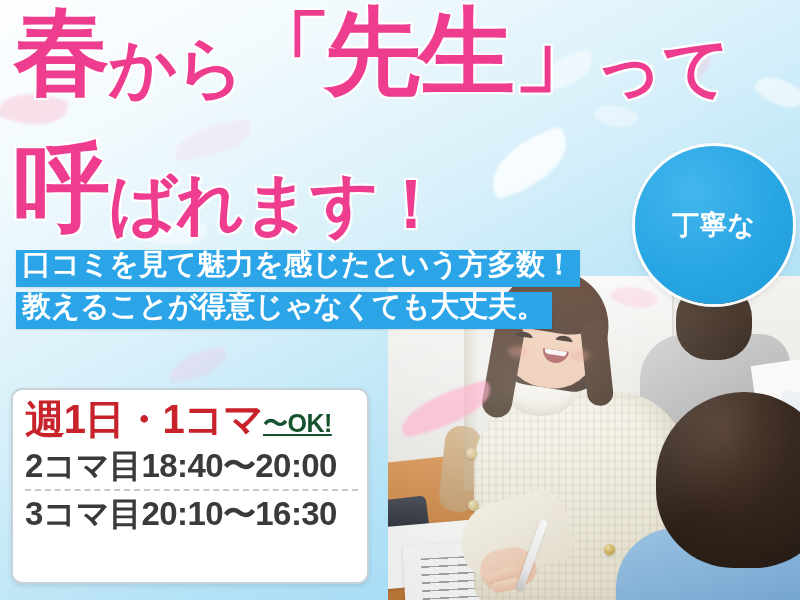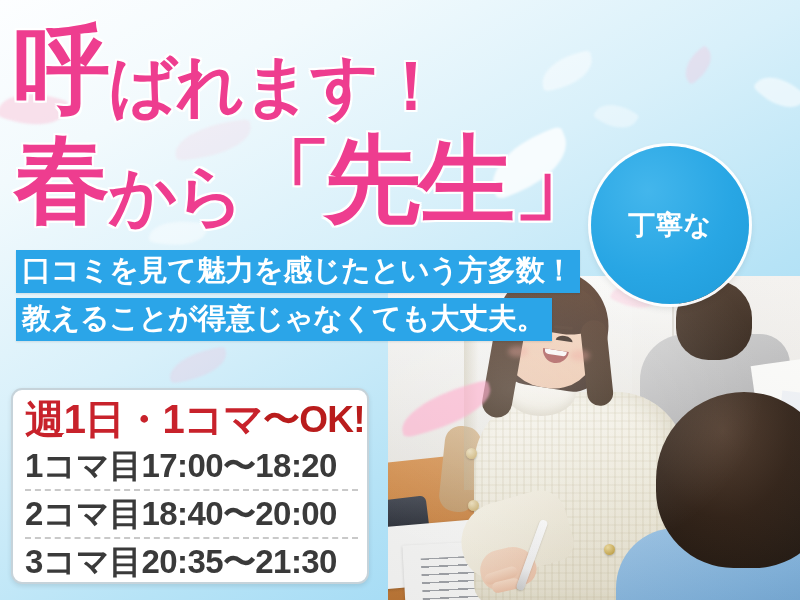--- a/index.html
+++ b/index.html
@@ -351,21 +351,21 @@
   }
   .hl-line-1 { font-size: 96px; height: 118px; }
   .hl-line-2 { font-size: 96px; height: 110px; margin-top: 18px; }
   .big   { font-size: 1em;    vertical-align: -0.005em; }
   .small { font-size: 0.70em; vertical-align: -0.085em; }
   .brk   { font-size: 0.92em; vertical-align: 0.02em; letter-spacing: -0.08em; }
 
   
   .badge {
     position: absolute;
-    left: 591px;
+    left: 635px;
     top: 146px;
     width: 158px;
     height: 158px;
     border-radius: 50%;
     background: radial-gradient(circle at 36% 28%, #43b6ec 0%, #28a6e4 55%, #1f9bd9 100%);
     box-shadow: 0 0 0 3px rgba(255,255,255,.96), 0 3px 9px rgba(0,0,0,.14);
     z-index: 7;
     display: flex;
     flex-direction: column;
     align-items: center;
@@ -395,21 +395,21 @@
     top: 250px;
     z-index: 8;
   }
   .bar {
     display: inline-block;
     background: #2ba5e8;
     color: #ffffff;
     font-size: 29px;
     font-weight: 700;
     line-height: 1;
-    padding: 6px 7px 8px 6px;
+    padding: 0 7px 8px 6px;
     letter-spacing: -0.012em;
     white-space: nowrap;
     margin-bottom: 5px;
     box-shadow: 0 1px 2px rgba(0,0,0,.10);
   }
   .bar-row { display: block; }
 
   
   .schedule {
     position: absolute;
@@ -431,25 +431,26 @@
     padding-top: 3px;
     margin-bottom: 4px;
   }
   .sch-head-red {
     color: #c8222b;
     font-size: 40px;
     font-weight: 700;
     letter-spacing: -0.03em;
   }
   .sch-head-ok {
-    color: #b91c1c;
-    font-size: 37px;
+    color: #14532d;
+    font-size: 25px;
     font-weight: 700;
     letter-spacing: -0.02em;
     vertical-align: 0.04em;
+    text-decoration: underline;
   }
   .sch-row {
     color: #3a3a3a;
     font-size: 33px;
     font-weight: 700;
     letter-spacing: -0.018em;
     line-height: 1.0;
     white-space: nowrap;
     padding: 6px 0 7px 0;
     border-bottom: 2px dashed #c9c9c9;
@@ -527,39 +528,38 @@
     <div class="student-shoulder"></div>
     <div class="student-head"></div>
 
     <div class="photo-shade"></div>
   </div>
 
   <div class="petal pinkish" style="left:398px; top:392px; width:96px; height:34px; transform:rotate(-16deg); z-index:6;"></div>
   <div class="petal pinkish" style="left:612px; top:286px; width:44px; height:22px; transform:rotate(24deg); opacity:.45; z-index:6;"></div>
 
   <div class="headline">
+    <div class="hl-line hl-line-1">
+      <span class="big">春</span><span class="small">から</span><span class="brk">「</span><span class="big">先生</span><span class="brk">」</span><span class="small">って</span>
+    </div>
     <div class="hl-line hl-line-2">
       <span class="big">呼</span><span class="small">ばれます！</span>
-    </div>
-    <div class="hl-line hl-line-1">
-      <span class="big">春</span><span class="small">から</span><span class="brk">「</span><span class="big">先生</span><span class="brk">」</span><span class="small">って</span>
     </div>
   </div>
 
   <div class="badge">
     <div class="badge-l1">丁寧な</div>
   </div>
 
   <div class="bars">
     <div class="bar-row"><span class="bar">口コミを見て魅力を感じたという方多数！</span></div>
     <div class="bar-row"><span class="bar">教えることが得意じゃなくても大丈夫。</span></div>
   </div>
 
   <div class="schedule">
     <div class="sch-head">
       <span class="sch-head-red">週1日・1コマ</span><span class="sch-head-ok">〜OK!</span>
     </div>
-    <div class="sch-row">1コマ目17:00〜18:20</div>
     <div class="sch-row">2コマ目18:40〜20:00</div>
-    <div class="sch-row">3コマ目20:35〜21:30</div>
+    <div class="sch-row">3コマ目20:10〜16:30</div>
   </div>
 
 </div>
 
 </body></html>

